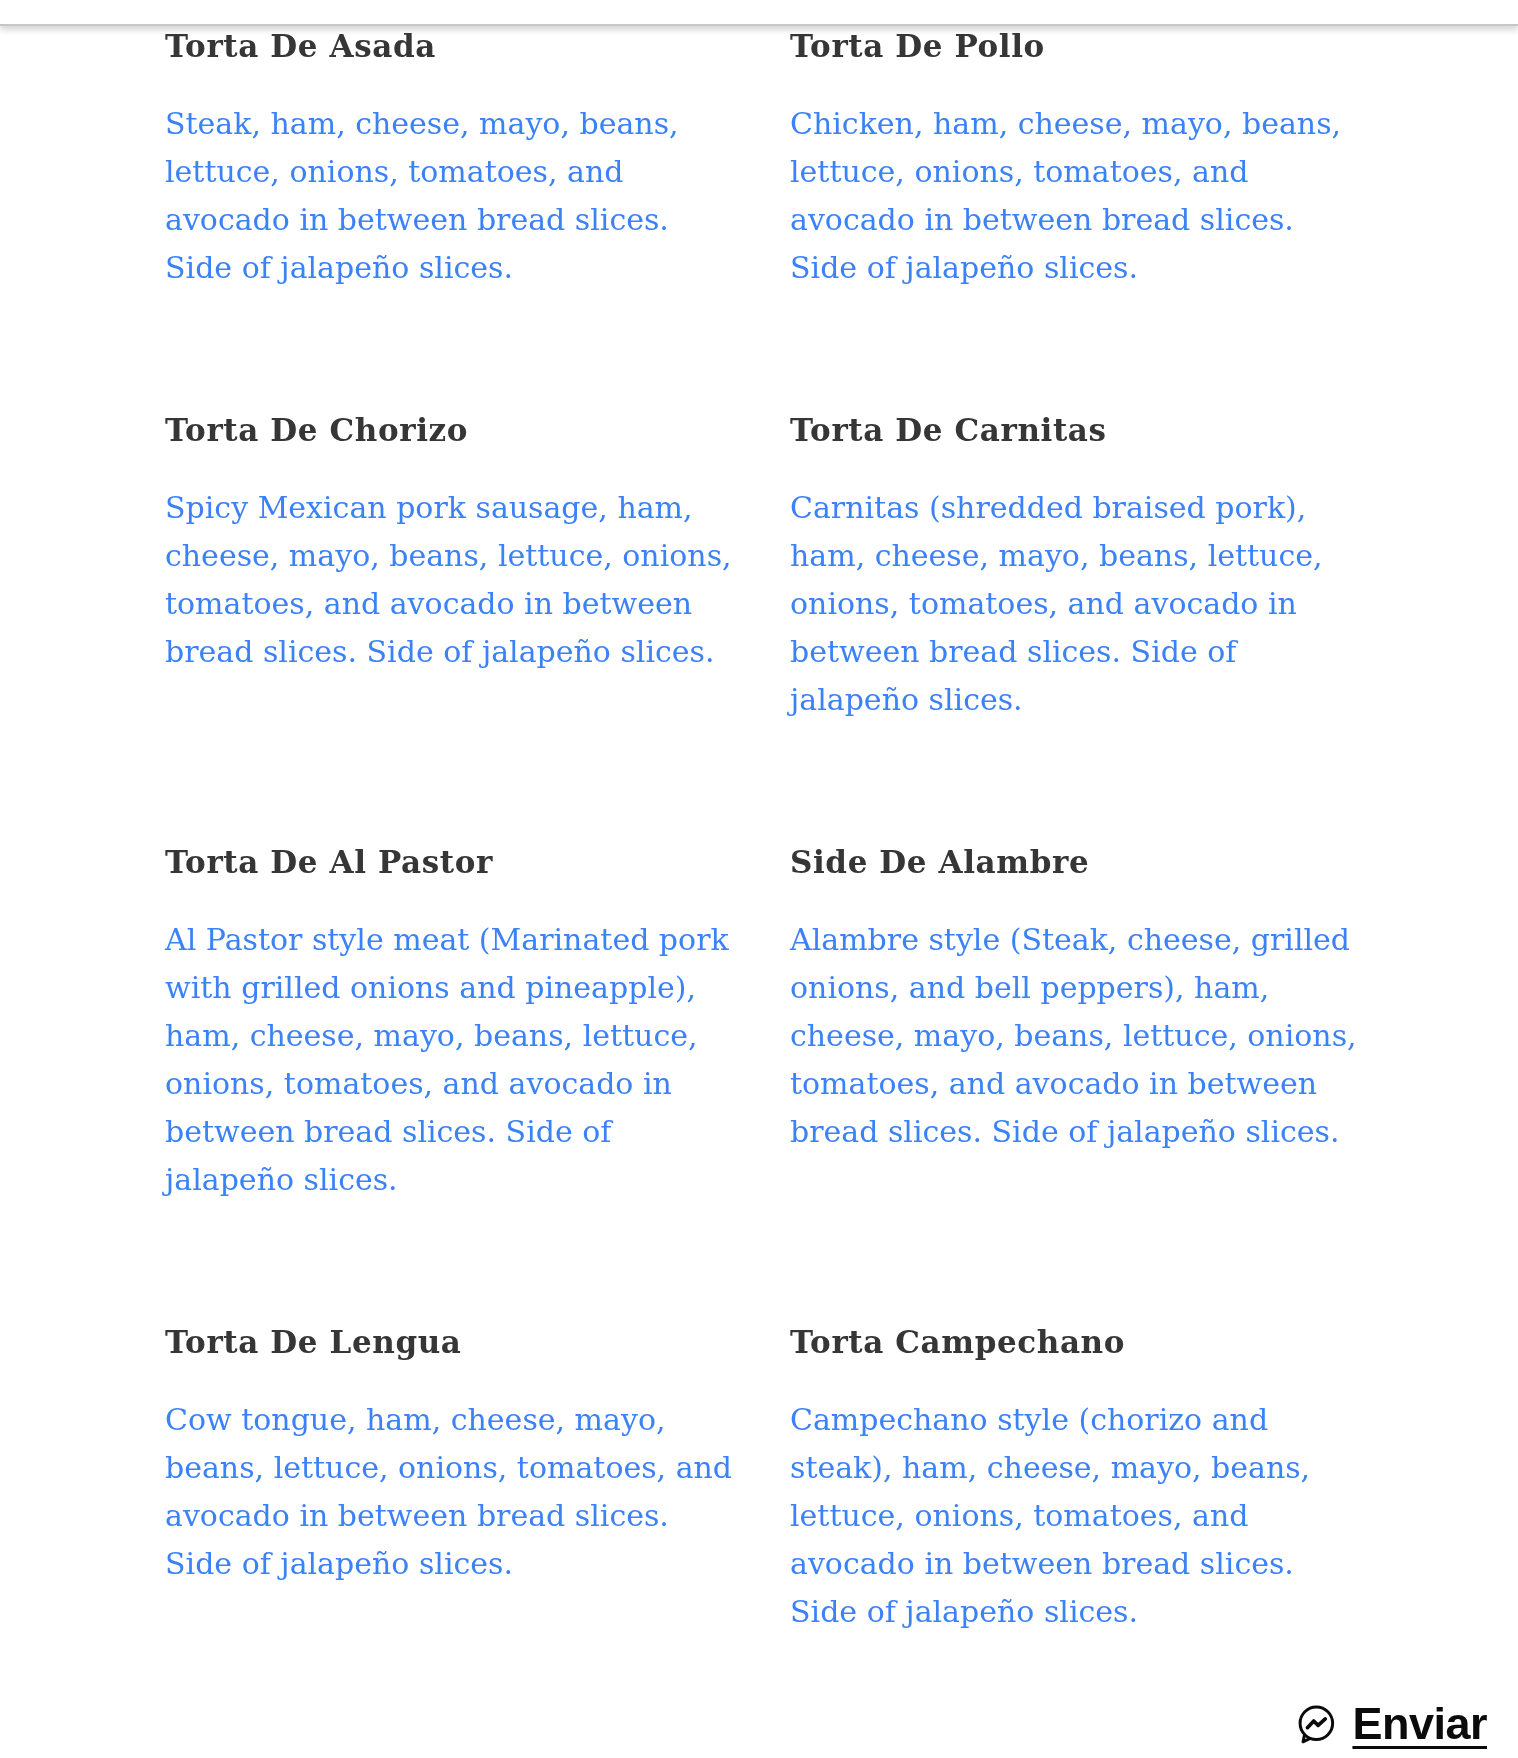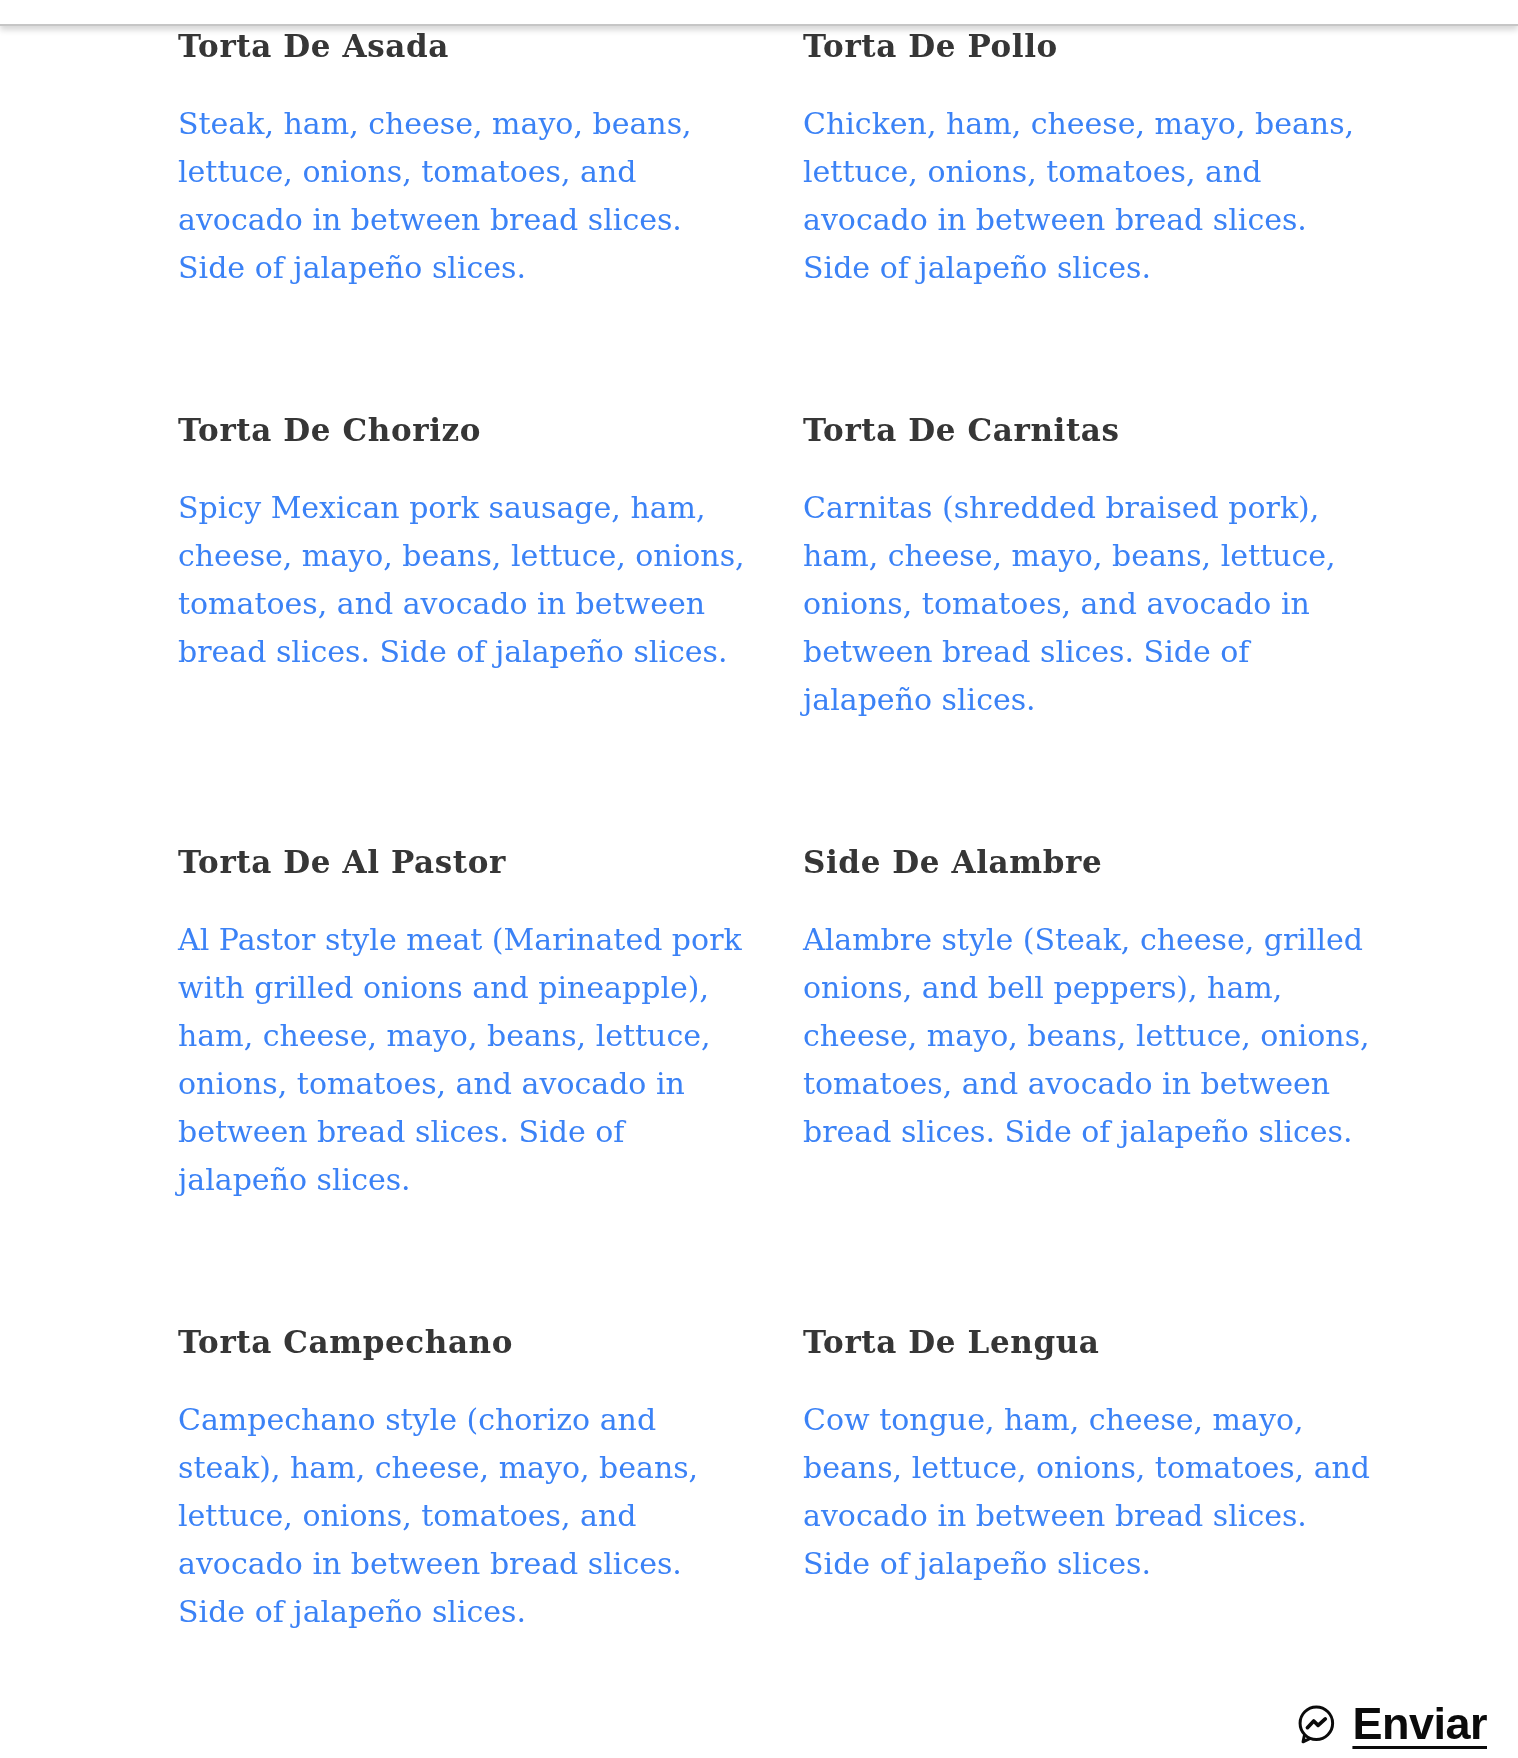--- a/index.html
+++ b/index.html
@@ -21,21 +21,21 @@
     left: 0;
     width: 100%;
     height: 24px;
     background: #ffffff;
     border-bottom: 2px solid #c6c6c6;
     box-shadow: 0 4px 6px rgba(0,0,0,0.16);
   }
   .menu-grid {
     position: absolute;
     top: 26px;
-    left: 178px;
+    left: 165px;
     display: grid;
     grid-template-columns: 577px 577px;
     column-gap: 48px;
     row-gap: 118px;
     align-items: start;
   }
   .menu-item h3 {
     margin: 0 0 34px 0;
     font-size: 31px;
     line-height: 40px;
@@ -107,27 +107,27 @@
     <h3>Torta De Al Pastor</h3>
     <p>Al Pastor style meat (Marinated pork with grilled onions and pineapple), ham, cheese, mayo, beans, lettuce, onions, tomatoes, and avocado in between bread slices. Side of jalapeño slices.</p>
   </div>
 
   <div class="menu-item">
     <h3>Side De Alambre</h3>
     <p>Alambre style (Steak, cheese, grilled onions, and bell peppers), ham, cheese, mayo, beans, lettuce, onions, tomatoes, and avocado in between bread slices. Side of jalapeño slices.</p>
   </div>
 
   <div class="menu-item">
-    <h3>Torta Campechano</h3>
-    <p>Campechano style (chorizo and steak), ham, cheese, mayo, beans, lettuce, onions, tomatoes, and avocado in between bread slices. Side of jalapeño slices.</p>
+    <h3>Torta De Lengua</h3>
+    <p>Cow tongue, ham, cheese, mayo, beans, lettuce, onions, tomatoes, and avocado in between bread slices. Side of jalapeño slices.</p>
   </div>
 
   <div class="menu-item">
-    <h3>Torta De Lengua</h3>
-    <p>Cow tongue, ham, cheese, mayo, beans, lettuce, onions, tomatoes, and avocado in between bread slices. Side of jalapeño slices.</p>
+    <h3>Torta Campechano</h3>
+    <p>Campechano style (chorizo and steak), ham, cheese, mayo, beans, lettuce, onions, tomatoes, and avocado in between bread slices. Side of jalapeño slices.</p>
   </div>
 
 </div>
 
 <a class="share-link">
   <span class="msgr-icon">
     <svg width="42" height="42" viewBox="0 0 24 24" fill="none" xmlns="http://www.w3.org/2000/svg">
       <circle cx="12.2" cy="11.6" r="9.3" stroke="#0b0b0b" stroke-width="1.7" fill="none"></circle>
       <path d="M5.3 18.8 L4.6 22.2 L8.1 20.5" stroke="#0b0b0b" stroke-width="1.7" fill="none" stroke-linecap="round" stroke-linejoin="round"></path>
       <path d="M7.1 14.1 L10.7 10.3 L13.2 12.8 L17.3 9.1" stroke="#0b0b0b" stroke-width="2.1" fill="none" stroke-linecap="round" stroke-linejoin="round"></path>

